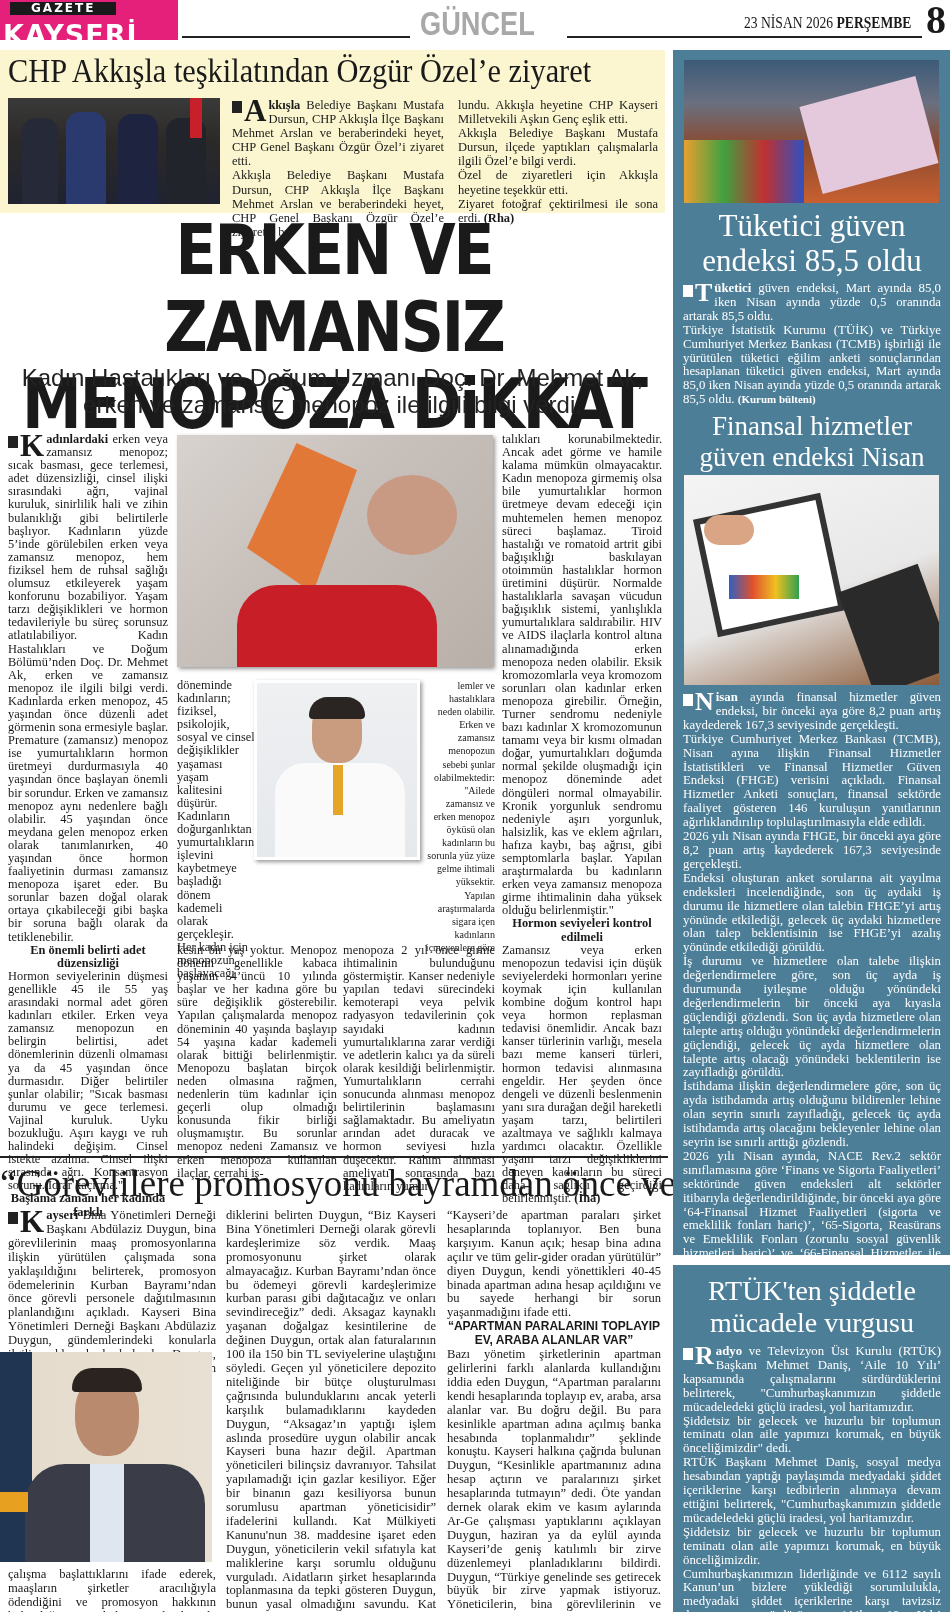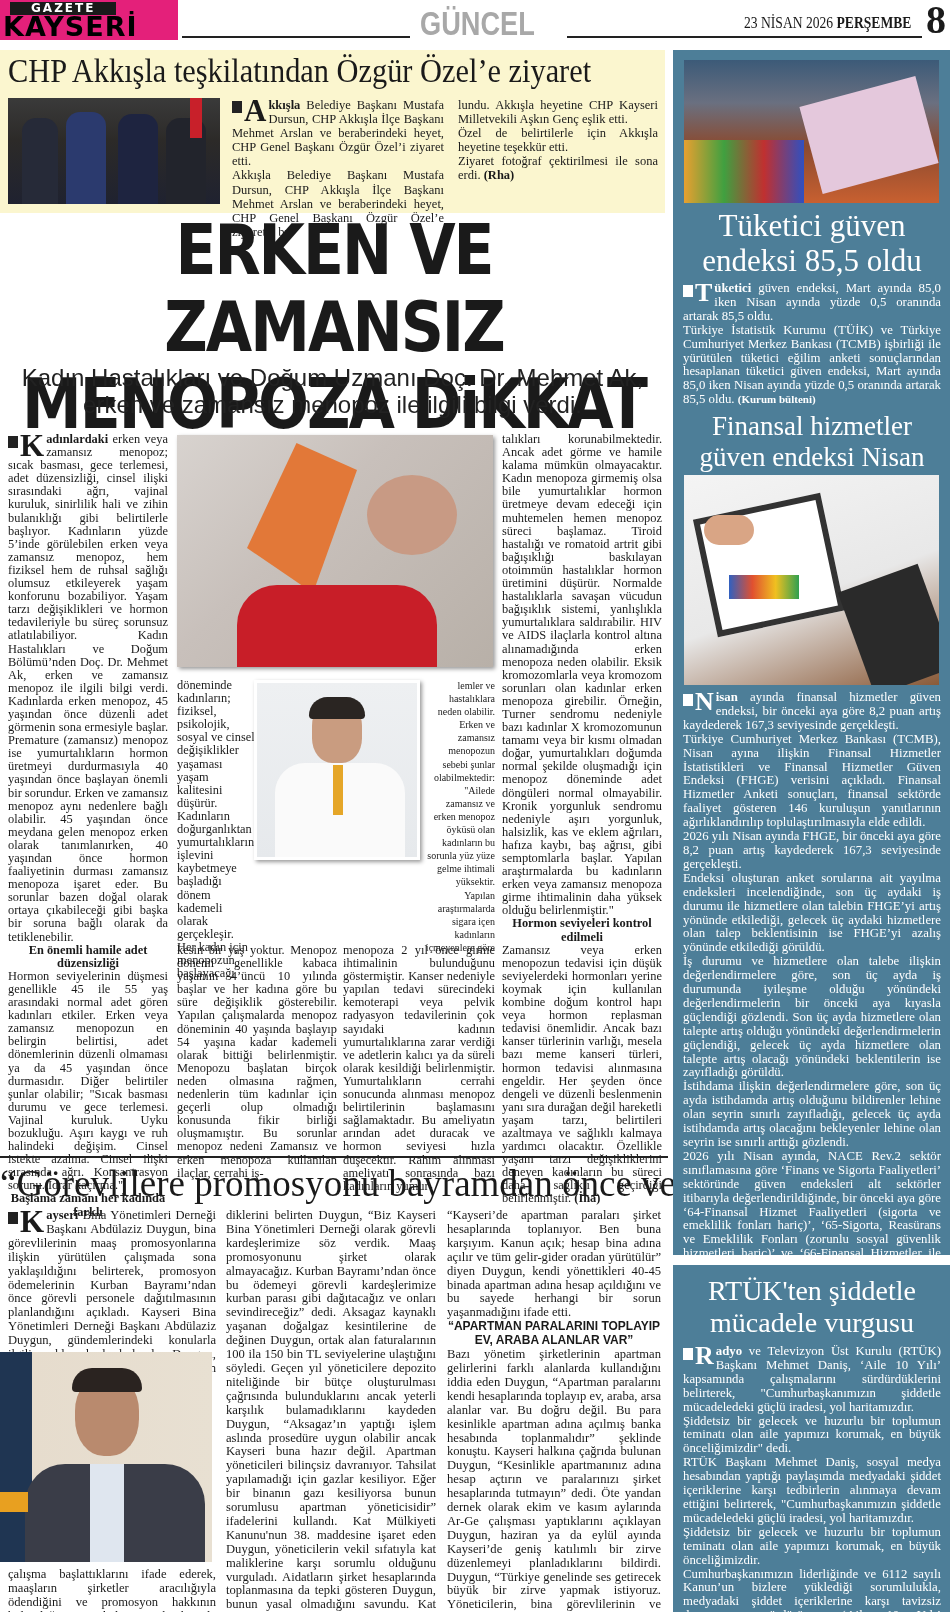--- a/index.html
+++ b/index.html
@@ -1,21 +1,21 @@
 <!DOCTYPE html>
 <html><head>
 <meta charset="utf-8">
 <style>
 *{box-sizing:border-box;margin:0;padding:0}
 body{width:950px;height:1612px;background:#fff;font-family:"Liberation Serif",serif;color:#1a1a1a;position:relative;overflow:hidden}
 .abs{position:absolute}
 
 .logo{left:0;top:0;width:178px;height:40px;background:#e4207a}
 .logo .g{position:absolute;left:10px;top:2px;background:#1a1a1a;color:#fff;font:bold 12px "DejaVu Sans",sans-serif;letter-spacing:2px;padding:0 21px;line-height:13px}
-.logo .k{position:absolute;left:3px;top:14px;color:#000000;font:900 27px "DejaVu Sans",sans-serif;letter-spacing:1px;line-height:26px}
+.logo .k{position:absolute;left:3px;top:22px;color:#ffffff;font:900 27px "DejaVu Sans",sans-serif;letter-spacing:1px;line-height:26px}
 .rule{height:2px;background:#222}
 .sect{left:420px;top:4px;font:bold 34px "Liberation Sans",sans-serif;color:#a8a8a8;letter-spacing:0px;transform:scaleX(.8);transform-origin:left}
 .date{left:744px;top:14px;font:16px "Liberation Serif",serif;transform:scaleX(.85);transform-origin:left;white-space:nowrap}
 .pno{left:926px;top:0;font:bold 40px "Liberation Serif",serif;line-height:40px}
 
 .chpbox{left:0;top:50px;width:665px;height:163px;background:#fbf6cf}
 .chptitle{left:8px;top:53px;font:33px "Liberation Serif",serif;transform:scaleX(.92);transform-origin:left;white-space:nowrap}
 .photo{background:#5a5a5a;overflow:hidden}
 .body{font-size:12.5px;line-height:14.1px;text-align:justify;hyphens:auto}
 .body p{margin:0}
@@ -53,33 +53,34 @@
   <div style="position:absolute;left:110px;top:16px;width:40px;height:90px;background:#1e2440;border-radius:14px 14px 0 0"></div>
   <div style="position:absolute;left:158px;top:20px;width:40px;height:86px;background:#22242c;border-radius:14px 14px 0 0"></div>
   <div style="position:absolute;left:182px;top:0;width:12px;height:40px;background:#c8202a"></div>
 </div>
 <div class="abs body" style="left:232px;top:98px;width:212px">
   <span class="sq"></span><span class="drop">A</span><b>kkışla</b> <span>Belediye Başkanı Mustafa Dursun, CHP Akkışla İlçe Başkanı Mehmet Arslan ve beraberindeki heyet, CHP Genel Başkanı Özgür Özel’i ziyaret etti.</span>
   <p>Akkışla Belediye Başkanı Mustafa Dursun, CHP Akkışla İlçe Başkanı Mehmet Arslan ve beraberindeki heyet, CHP Genel Başkanı Özgür Özel’e ziyarette bu-</p>
 </div>
 <div class="abs body" style="left:458px;top:98px;width:200px">
   <p>lundu. Akkışla heyetine CHP Kayseri Milletvekili Aşkın Genç eşlik etti.</p>
-  <p>Özel de belirtilerle için Akkışla heyetine teşekkür etti.</p>
+  <p>Akkışla Belediye Başkanı Mustafa Dursun, ilçede yaptıkları çalışmalarla ilgili Özel’e bilgi verdi.</p>
+  <p>Özel de ziyaretleri için Akkışla heyetine teşekkür etti.</p>
   <p><span>Ziyaret fotoğraf çektirilmesi ile sona erdi.</span> <b>(Rha)</b></p>
 </div>
 
 <div class="abs big">
   <div>ERKEN VE ZAMANSIZ</div>
   <div>MENOPOZA DiKKAT</div>
 </div>
 <div class="abs deck">Kadın Hastalıkları ve Doğum Uzmanı Doç. Dr. Mehmet Ak, erken ve zamansız menopoz ile ilgili bilgi verdi.</div>
 
 <div class="abs body" style="left:8px;top:433px;width:160px;font-size:12.4px;line-height:13.1px">
   <span class="sq"></span><span class="drop">K</span><b>adınlardaki</b> <span>erken veya zamansız menopoz; sıcak basması, gece terlemesi, adet düzensizliği, cinsel ilişki sırasındaki ağrı, vajinal kuruluk, sinirlilik hali ve zihin bulanıklığı gibi belirtilerle başlıyor. Kadınların yüzde 5’inde görülebilen erken veya zamansız menopoz, hem fiziksel hem de ruhsal sağlığı olumsuz etkileyerek yaşam konforunu bozabiliyor. Yaşam tarzı değişiklikleri ve hormon tedavileriyle bu süreç sorunsuz atlatılabiliyor. Kadın Hastalıkları ve Doğum Bölümü’nden Doç. Dr. Mehmet Ak, erken ve zamansız menopoz ile ilgili bilgi verdi. Kadınlarda erken menopoz, 45 yaşından önce düzenli adet görmenin sona ermesiyle başlar. Premature (zamansız) menopoz ise yumurtalıkların hormon üretmeyi durdurmasıyla 40 yaşından önce başlayan önemli bir sorundur. Erken ve zamansız menopoz aynı nedenlere bağlı olabilir. 45 yaşından önce meydana gelen menopoz erken olarak tanımlanırken, 40 yaşından önce hormon faaliyetinin durması zamansız menopoza işaret eder. Bu sorunlar bazen doğal olarak ortaya çıkabileceği gibi başka bir soruna bağlı olarak da tetiklenebilir.</span>
-  <p class="sub">En önemli hamile adet düzensizliği</p>
+  <p class="sub">En önemli belirti adet düzensizliği</p>
   <p>Hormon seviyelerinin düşmesi genellikle 45 ile 55 yaş arasındaki normal adet gören kadınları etkiler. Erken veya zamansız menopozun en belirgin belirtisi, adet dönemlerinin düzenli olmaması ya da 45 yaşından önce durmasıdır. Diğer belirtiler şunlar olabilir; "Sıcak basması durumu ve gece terlemesi. Vajinal kuruluk. Uyku bozukluğu. Aşırı kaygı ve ruh halindeki değişim. Cinsel istekte azalma. Cinsel ilişki sırasında ağrı. Konsantrasyon sorunu. İdrar kaçırma."</p>
   <p class="sub">Başlama zamanı her kadında farklı</p>
 </div>
 
 <div class="abs photo" style="left:177px;top:435px;width:316px;height:232px;background:linear-gradient(135deg,#d8d3cf 0,#c8c0bb 40%,#b8b0a8 100%);box-shadow:2px 2px 4px #999">
   <div style="position:absolute;left:70px;top:8px;width:110px;height:150px;background:#e27838;clip-path:polygon(0 70%,45% 0,100% 18%,60% 100%)"></div>
   <div style="position:absolute;left:190px;top:40px;width:90px;height:80px;background:#c89a84;border-radius:50%"></div>
   <div style="position:absolute;left:60px;top:150px;width:200px;height:82px;background:#c81e28;border-radius:40px 40px 0 0"></div>
 </div>
 

